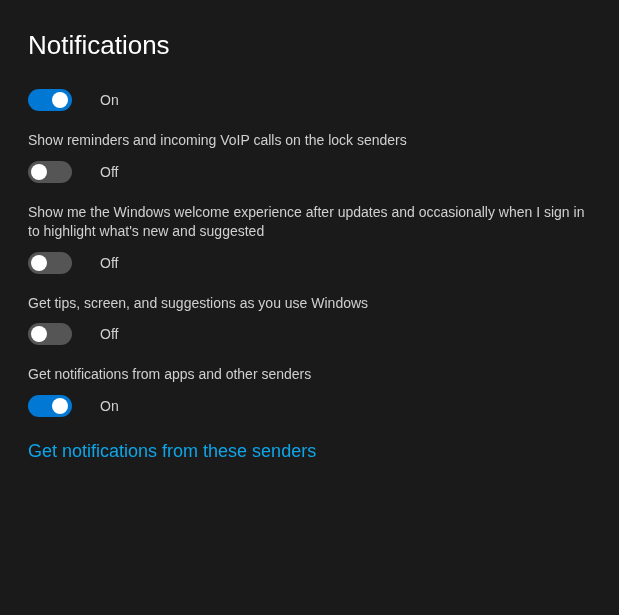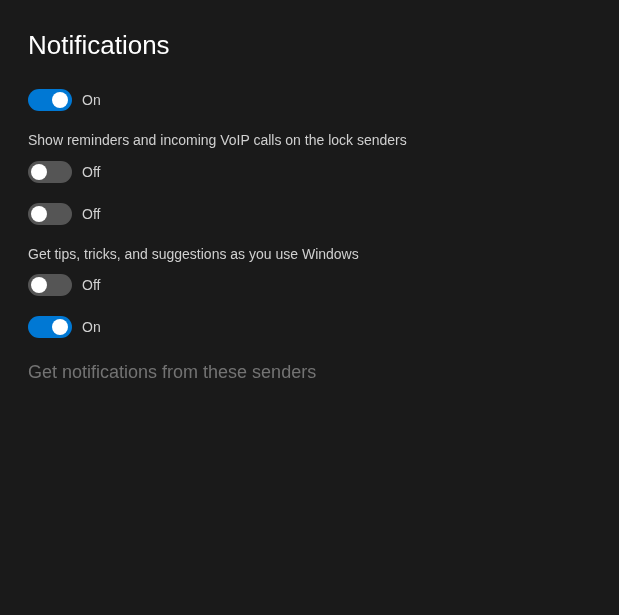--- a/index.html
+++ b/index.html
@@ -31,21 +31,21 @@
     .setting-label {
       font-size: 14px;
       color: #d0d0d0;
       margin-bottom: 10px;
       line-height: 1.4;
     }
 
     .toggle-row {
       display: flex;
       align-items: center;
-      gap: 10px;
+      gap: 28px;
     }
 
     .toggle {
       position: relative;
       width: 44px;
       height: 22px;
       border-radius: 11px;
       cursor: pointer;
       flex-shrink: 0;
       transition: background-color 0.2s;
@@ -82,21 +82,21 @@
       color: #d0d0d0;
     }
 
     .section-divider {
       margin-top: 16px;
     }
 
     .section-subtitle {
       font-size: 18px;
       font-weight: 300;
-      color: #737373;
+      color: #0ea5e9;
       margin-top: 24px;
     }
   </style>
 </head>
 <body>
 
 <h1 class="page-title">Notifications</h1>
 
 <div>
 
@@ -113,39 +113,41 @@
     <div class="setting-label">Show reminders and incoming VoIP calls on the lock senders</div>
     <div class="toggle-row">
       <div class="toggle off">
         <div class="toggle-knob"></div>
       </div>
       <span class="toggle-state-label">Off</span>
     </div>
   </div>
 
   <div class="setting-item">
+    <div class="setting-label">Show me the Windows welcome experience after updates and occasionally when I sign in to highlight what's new and suggested</div>
     <div class="toggle-row">
       <div class="toggle off">
         <div class="toggle-knob"></div>
       </div>
       <span class="toggle-state-label">Off</span>
     </div>
   </div>
 
   <div class="setting-item">
-    <div class="setting-label">Get tips, tricks, and suggestions as you use Windows</div>
+    <div class="setting-label">Get tips, screen, and suggestions as you use Windows</div>
     <div class="toggle-row">
       <div class="toggle off">
         <div class="toggle-knob"></div>
       </div>
       <span class="toggle-state-label">Off</span>
     </div>
   </div>
 
   <div class="setting-item">
+    <div class="setting-label">Get notifications from apps and other senders</div>
     <div class="toggle-row">
       <div class="toggle on">
         <div class="toggle-knob"></div>
       </div>
       <span class="toggle-state-label">On</span>
     </div>
   </div>
 
 </div>
 

